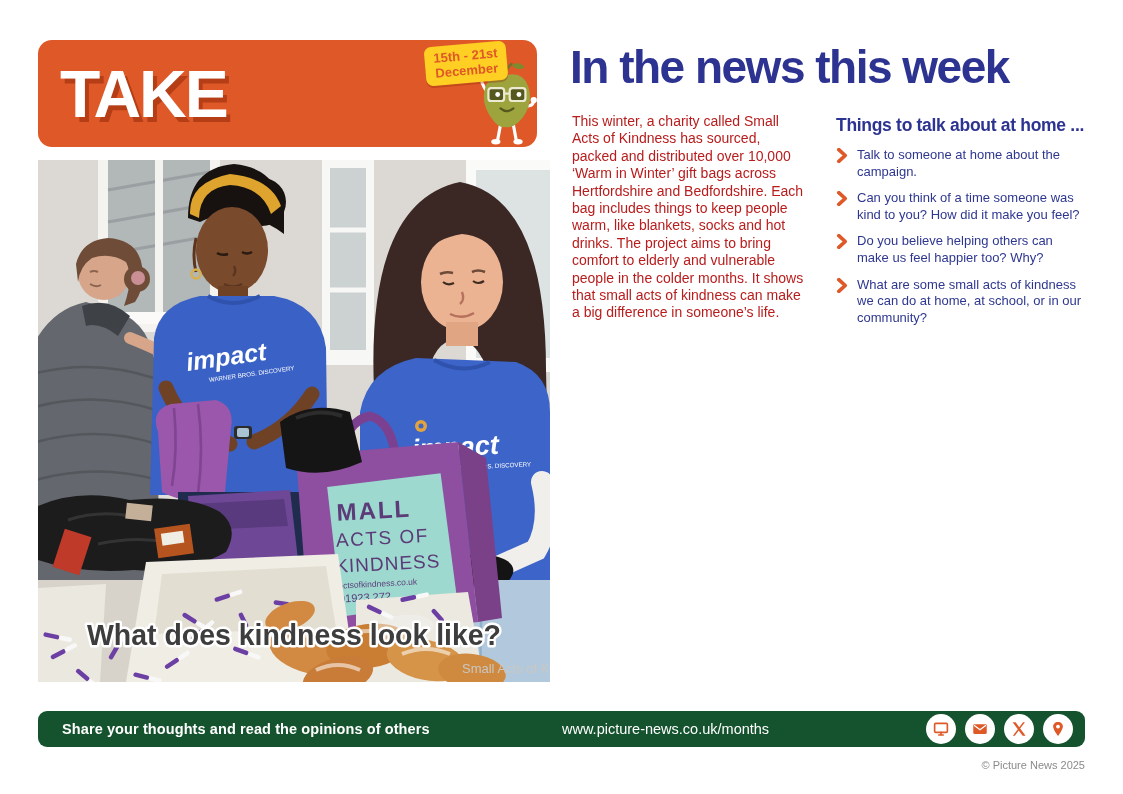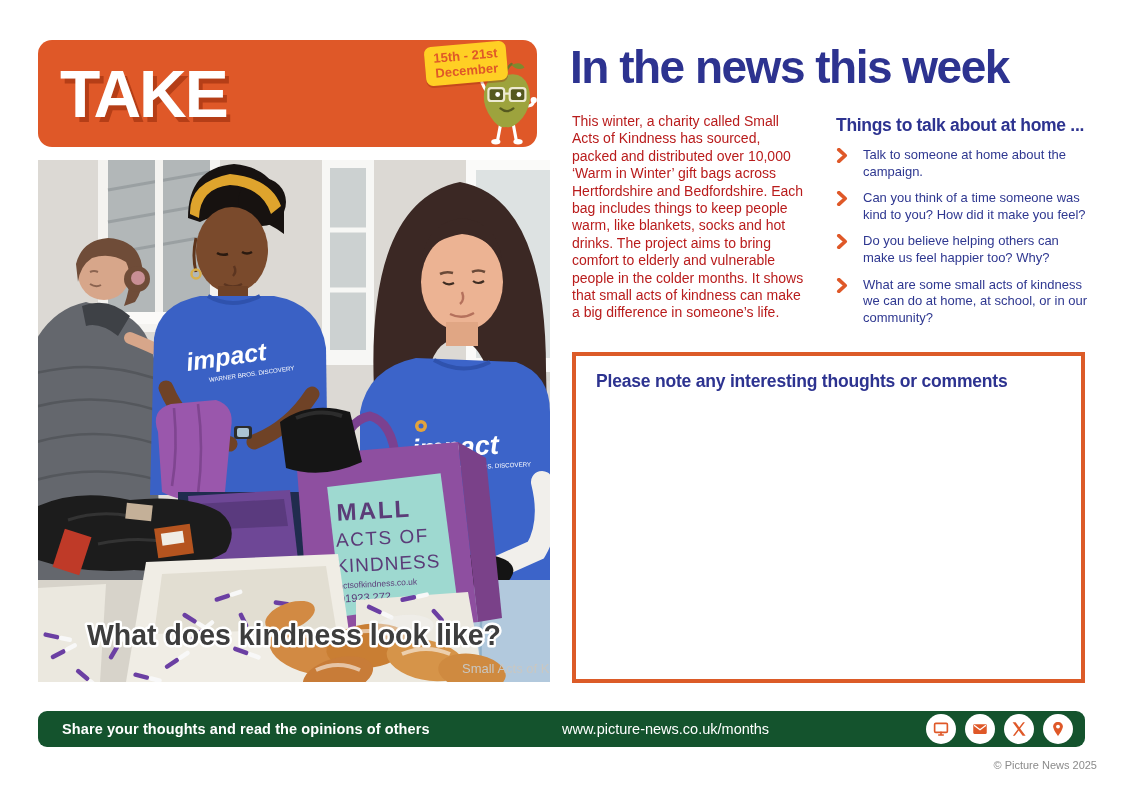--- a/index.html
+++ b/index.html
@@ -31,21 +31,21 @@
   .headline {
     position:absolute; left:570px; top:42px; width:520px;
     font-weight:bold; font-size:46px; letter-spacing:-1.5px; color:#2D3390; line-height:1.1;
   }
   .body-text {
     position:absolute; left:572px; top:113px; width:236px;
     font-size:14px; line-height:17.4px; color:#b91c1c;
   }
   .talk { position:absolute; left:836px; top:115px; width:252px; }
   .talk-title { font-weight:bold; font-size:17.5px; color:#2D3390; letter-spacing:-0.3px; margin-bottom:11px; }
-  .talk-item { display:flex; gap:15px; margin-bottom:10px; font-size:13px; line-height:16.6px; color:#2E3790; }
+  .talk-item { display:flex; gap:9px; margin-bottom:10px; font-size:13px; line-height:16.6px; color:#2E3790; }
   .chev { flex:0 0 12px; padding-top:1px; }
   .chev svg { width:12px; height:15px; display:block; }
   
   .comments-box {
     position:absolute; left:572px; top:352px; width:513px; height:331px;
     border:4px solid #DC5B28; background:#ffffff;
   }
   .comments-title { padding:15px 20px; font-weight:bold; font-size:17.5px; letter-spacing:-0.2px; color:#2D3390; }
   
   .photo { position:absolute; left:38px; top:160px; width:512px; height:522px; }
@@ -62,21 +62,21 @@
   .footer-url {
     position:absolute; left:524px; top:0; height:36px; display:flex; align-items:center;
     color:#ffffff; font-size:14.5px;
   }
   .footer-icons { position:absolute; right:12px; top:3px; display:flex; gap:9px; }
   .icon-circle {
     width:30px; height:30px; border-radius:50%; background:#ffffff;
     display:flex; align-items:center; justify-content:center;
   }
   .icon-circle svg { width:18px; height:18px; display:block; }
-  .copyright { position:absolute; right:26px; top:759px; font-size:11px; color:#8B8B8B; }
+  .copyright { position:absolute; right:38px; top:759px; font-size:11px; color:#8B8B8B; }
 </style>
 </head>
 <body>
 
 <div class="page">
 
   <div class="banner">
     <div class="banner-title">
       <span class="take">TAKE</span>
     </div>
@@ -143,23 +143,20 @@
     <div class="talk-item">
       <span class="chev">
           <svg viewBox="0 0 10 14">
             <path d="M2 1.5 L8 7 L2 12.5" stroke="#DF5828" stroke-width="3.4" fill="none" stroke-linecap="round" stroke-linejoin="round"></path>
           </svg>
         </span>
       <span>What are some small acts of kindness we can do at home, at school, or in our community?</span>
     </div>
   </div>
 
-  <div class="comments-box">
-    <div class="comments-title">Please note any interesting thoughts or comments</div>
-  </div>
 
   <div class="photo">
     <svg viewBox="0 0 512 522">
 
       <rect width="512" height="522" fill="#e2dfda"></rect>
       <rect x="0" y="0" width="512" height="260" fill="#dcd9d4"></rect>
 
       <g>
         <rect x="60" y="0" width="122" height="172" fill="#f4f3f0"></rect>
         <rect x="70" y="0" width="102" height="152" fill="#b2b7b8"></rect>

